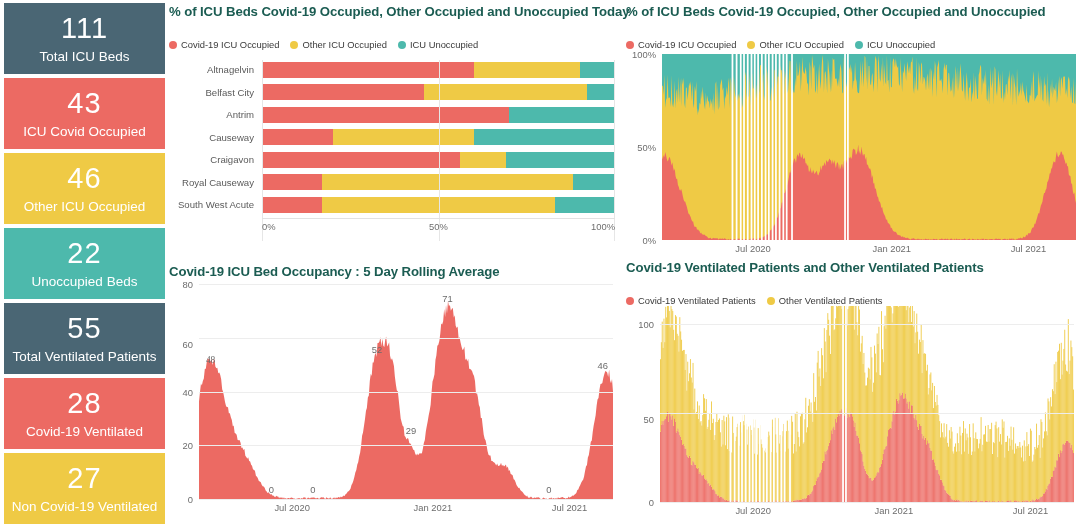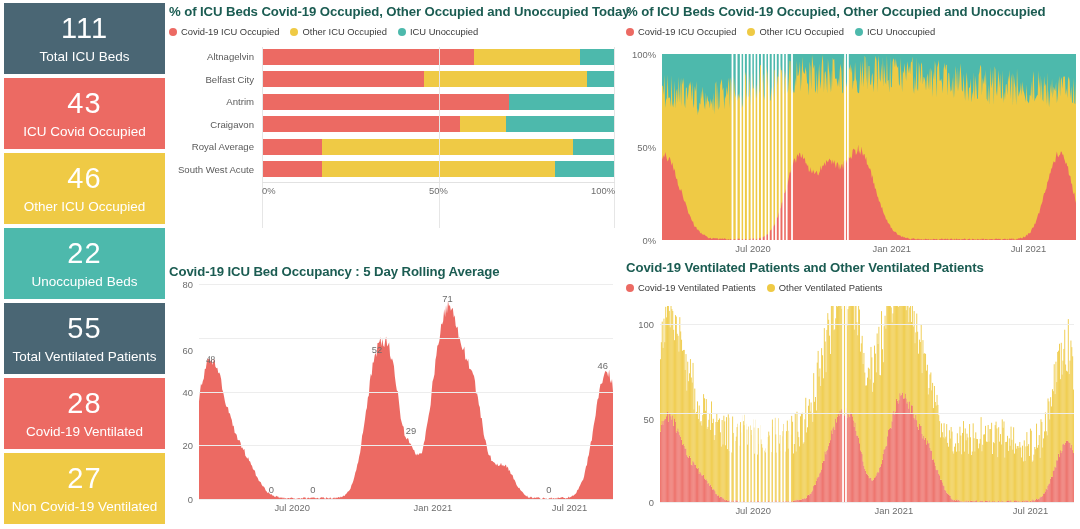--- a/index.html
+++ b/index.html
@@ -15,21 +15,21 @@
            display:flex;flex-direction:column;gap:4px;}
   .kpi{flex:0 0 71px;display:flex;flex-direction:column;align-items:center;
        justify-content:center;color:#ffffff;}
   .kpi-value{font-size:29px;font-weight:400;line-height:1;letter-spacing:1px;}
   .kpi-label{font-size:13.5px;font-weight:400;margin-top:7px;line-height:1;}
 
   
   .panel{position:absolute;}
   .panel-title{font-size:13.2px;font-weight:bold;color:#1b5c52;
                letter-spacing:-0.1px;white-space:nowrap;}
-  .legend{display:flex;align-items:center;gap:11px;margin-top:7px;}
+  .legend{display:flex;align-items:center;gap:11px;margin-top:20px;}
   .legend-item{display:flex;align-items:center;gap:4px;font-size:9.4px;color:#3a3a3a;}
   .dot{width:8px;height:8px;border-radius:50%;display:inline-block;}
 
   
   .hbars{position:relative;}
   .hbar-row{display:flex;align-items:center;height:19px;margin-bottom:3.5px;}
   .hbar-cat{width:85px;text-align:right;padding-right:8px;font-size:9.6px;color:#5b5b5b;
             white-space:nowrap;}
   .hbar-track{flex:1;height:16px;display:flex;overflow:hidden;}
   .hbar-seg{height:100%;}
@@ -129,29 +129,37 @@
             </div>
           </div>
           <div class="hbar-row">
             <div class="hbar-cat">Antrim</div>
             <div class="hbar-track">
               <div class="hbar-seg" style="width: 70%; background: rgb(236, 106, 99);"></div>
               <div class="hbar-seg" style="width: 30%; background: rgb(77, 185, 172);"></div>
             </div>
           </div>
           <div class="hbar-row">
+            <div class="hbar-cat">Causeway</div>
+            <div class="hbar-track">
+              <div class="hbar-seg" style="width: 20%; background: rgb(236, 106, 99);"></div>
+              <div class="hbar-seg" style="width: 40%; background: rgb(239, 202, 69);"></div>
+              <div class="hbar-seg" style="width: 40%; background: rgb(77, 185, 172);"></div>
+            </div>
+          </div>
+          <div class="hbar-row">
             <div class="hbar-cat">Craigavon</div>
             <div class="hbar-track">
               <div class="hbar-seg" style="width: 56%; background: rgb(236, 106, 99);"></div>
               <div class="hbar-seg" style="width: 13%; background: rgb(239, 202, 69);"></div>
               <div class="hbar-seg" style="width: 31%; background: rgb(77, 185, 172);"></div>
             </div>
           </div>
           <div class="hbar-row">
-            <div class="hbar-cat">Royal Average</div>
+            <div class="hbar-cat">Royal Causeway</div>
             <div class="hbar-track">
               <div class="hbar-seg" style="width: 17%; background: rgb(236, 106, 99);"></div>
               <div class="hbar-seg" style="width: 71%; background: rgb(239, 202, 69);"></div>
               <div class="hbar-seg" style="width: 12%; background: rgb(77, 185, 172);"></div>
             </div>
           </div>
           <div class="hbar-row">
             <div class="hbar-cat">South West Acute</div>
             <div class="hbar-track">
               <div class="hbar-seg" style="width: 17%; background: rgb(236, 106, 99);"></div>
@@ -226,21 +234,21 @@
   </div>
 
   <div class="panel" style="left:169px;top:264px;width:446px;height:265px;">
     <div class="panel-title">Covid-19 ICU Bed Occupancy : 5 Day Rolling Average</div>
 
     <div class="plot-wrap" style="left:0;top:20px;width:446px;height:245px;">
       <div class="yaxis" id="y-occ" style="width:28px;height:215px;">
           <span style="top: 215px;">0</span>
           <span style="top: 161.25px;">20</span>
           <span style="top: 107.5px;">40</span>
-          <span style="top: 66px; text-align: center;">60</span>
+          <span style="top: 60px; text-align: center;">60</span>
           <span style="top: 0px;">80</span>
         </div>
       <div class="plot" id="plot-occ" style="left:30px;right:2px;top:0;height:215px;">
           <div class="gridlines">
             <i style="top: 215px;"></i>
             <i style="top: 161.25px;"></i>
             <i style="top: 107.5px;"></i>
             <i style="top: 53.75px;"></i>
             <i style="top: 0px;"></i>
           </div>

